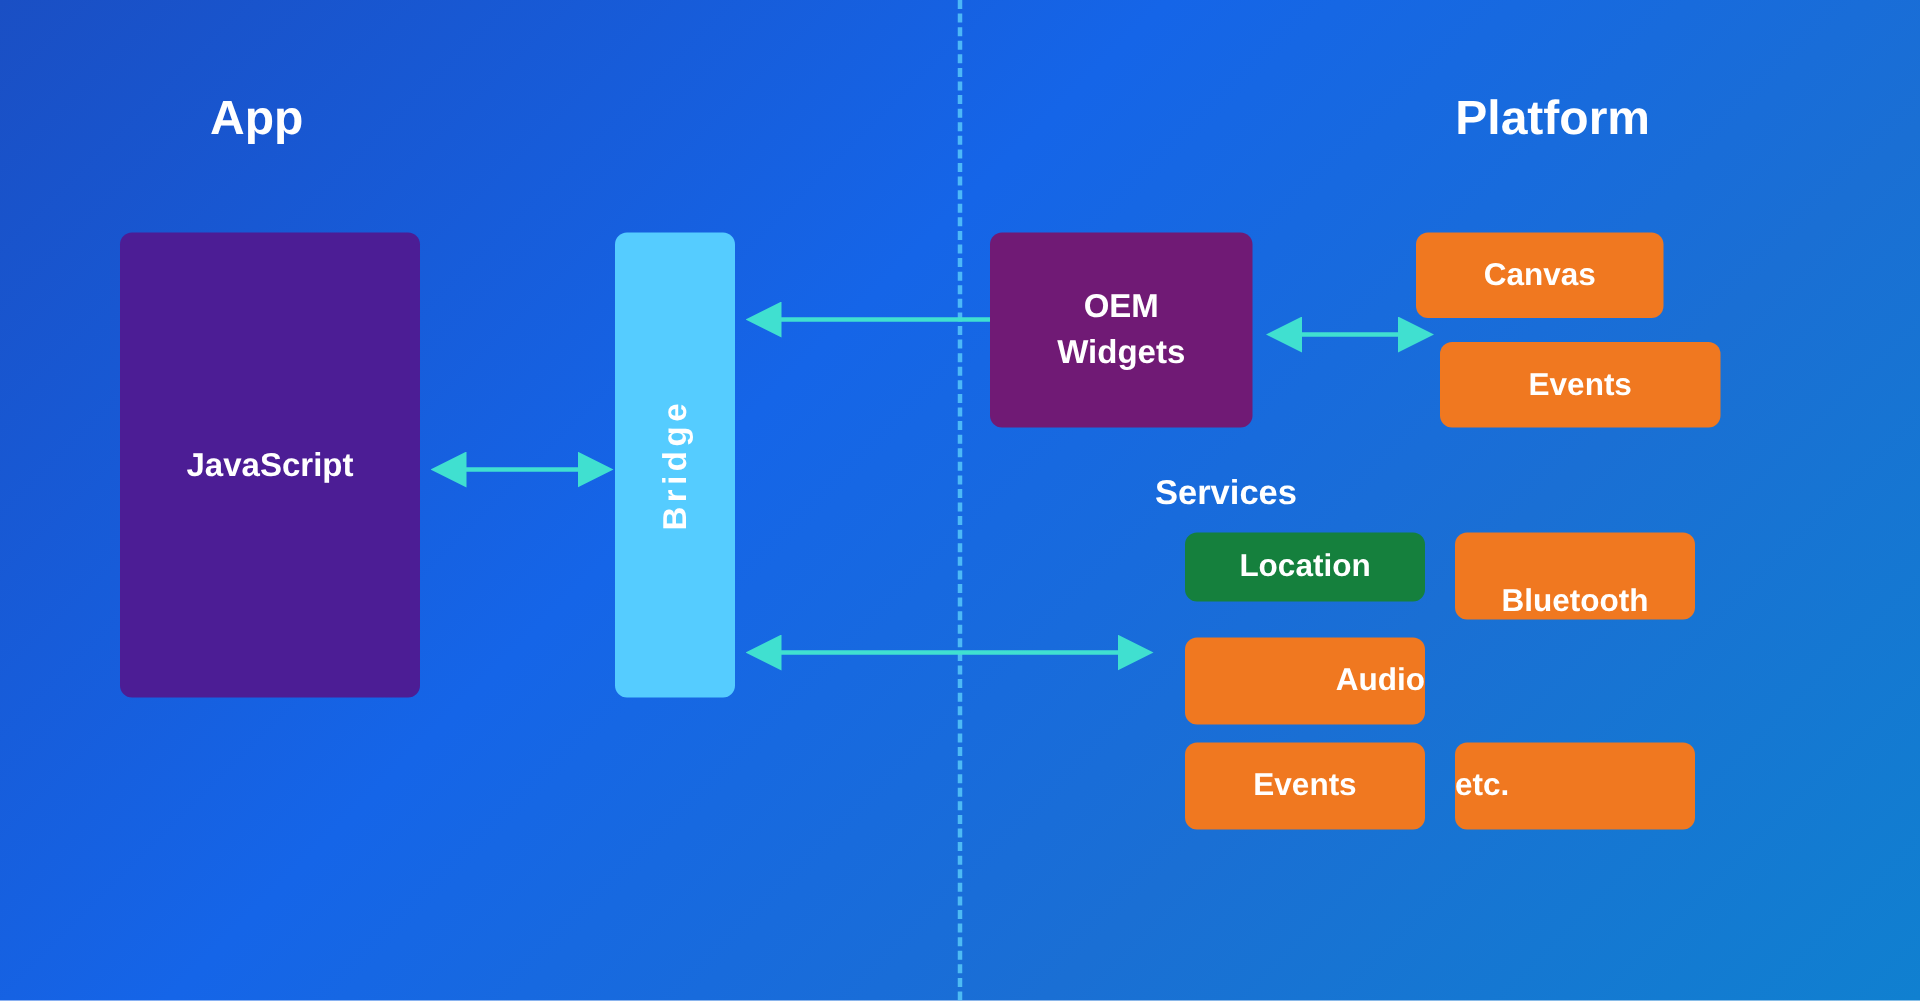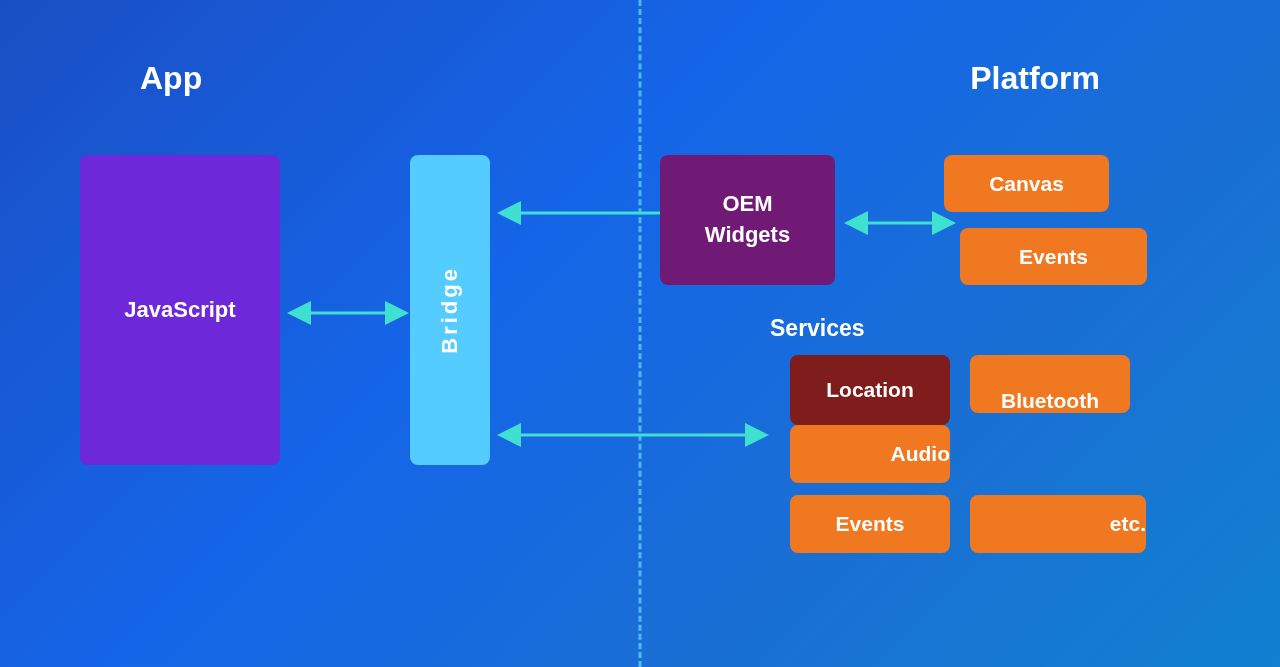--- a/index.html
+++ b/index.html
@@ -44,21 +44,21 @@
     .label-app { left: 140px; }
     .label-platform { right: 180px; }
 
     
     .js-box {
       position: absolute;
       left: 80px;
       top: 155px;
       width: 200px;
       height: 310px;
-      background: #6d28d9;
+      background: #4c1d95;
       border-radius: 8px;
       display: flex;
       align-items: center;
       justify-content: center;
       font-size: 22px;
       font-weight: 700;
       color: white;
     }
 
     
@@ -170,22 +170,22 @@
   <div style="position:absolute; left:960px; top:228px; width:187px; height:57px;
               background:#f07820; border-radius:8px; display:flex; align-items:center;
               justify-content:center;">
     <span style="font-size:21px; font-weight:700; color:white;">Events</span>
   </div>
 
   <div style="position:absolute; left:770px; top:315px; font-size:23px; font-weight:600; color:white;">
     <span>Services</span>
   </div>
 
-  <div style="position:absolute; left:790px; top:355px; width:160px; height:70px;
-              background:#7f1d1d; border-radius:8px; display:flex; align-items:center;
+  <div style="position:absolute; left:790px; top:355px; width:160px; height:46px;
+              background:#15803d; border-radius:8px; display:flex; align-items:center;
               justify-content:center;">
     <span style="font-size:21px; font-weight:700; color:white;">Location</span>
   </div>
 
   <div style="position:absolute; left:970px; top:355px; width:160px; height:58px;
               background:#f07820; border-radius:8px; display:flex; align-items:flex-end;
               justify-content:center;">
     <span style="font-size:21px; font-weight:700; color:white;">Bluetooth</span>
   </div>
 
@@ -195,19 +195,19 @@
     <span style="font-size:21px; font-weight:700; color:white;">Audio</span>
   </div>
 
 
   <div style="position:absolute; left:790px; top:495px; width:160px; height:58px;
               background:#f07820; border-radius:8px; display:flex; align-items:center;
               justify-content:center;">
     <span style="font-size:21px; font-weight:700; color:white;">Events</span>
   </div>
 
-  <div style="position:absolute; left:970px; top:495px; width:176px; height:58px;
-              background:#f07820; border-radius:8px; display:flex; align-items:center;
-              justify-content:flex-end;">
+  <div style="position:absolute; left:970px; top:495px; width:160px; height:58px;
+              background:#f07820; border-radius:8px; display:flex; align-items:center;
+              justify-content:flex-start;">
     <span style="font-size:21px; font-weight:700; color:white;">etc.</span>
   </div>
 
 </div>
 
 </body></html>

